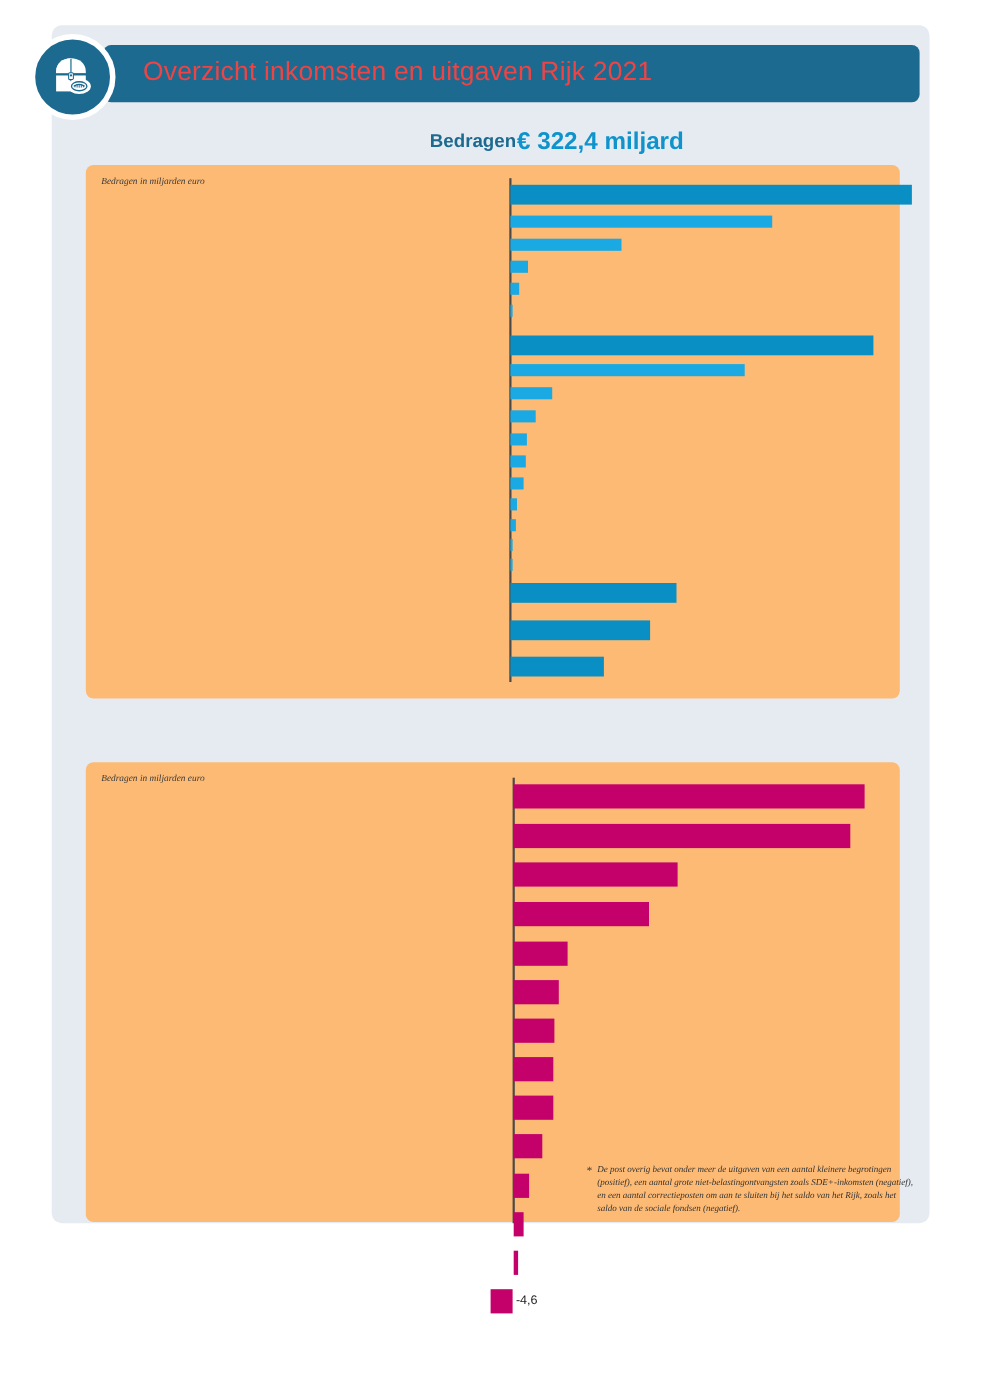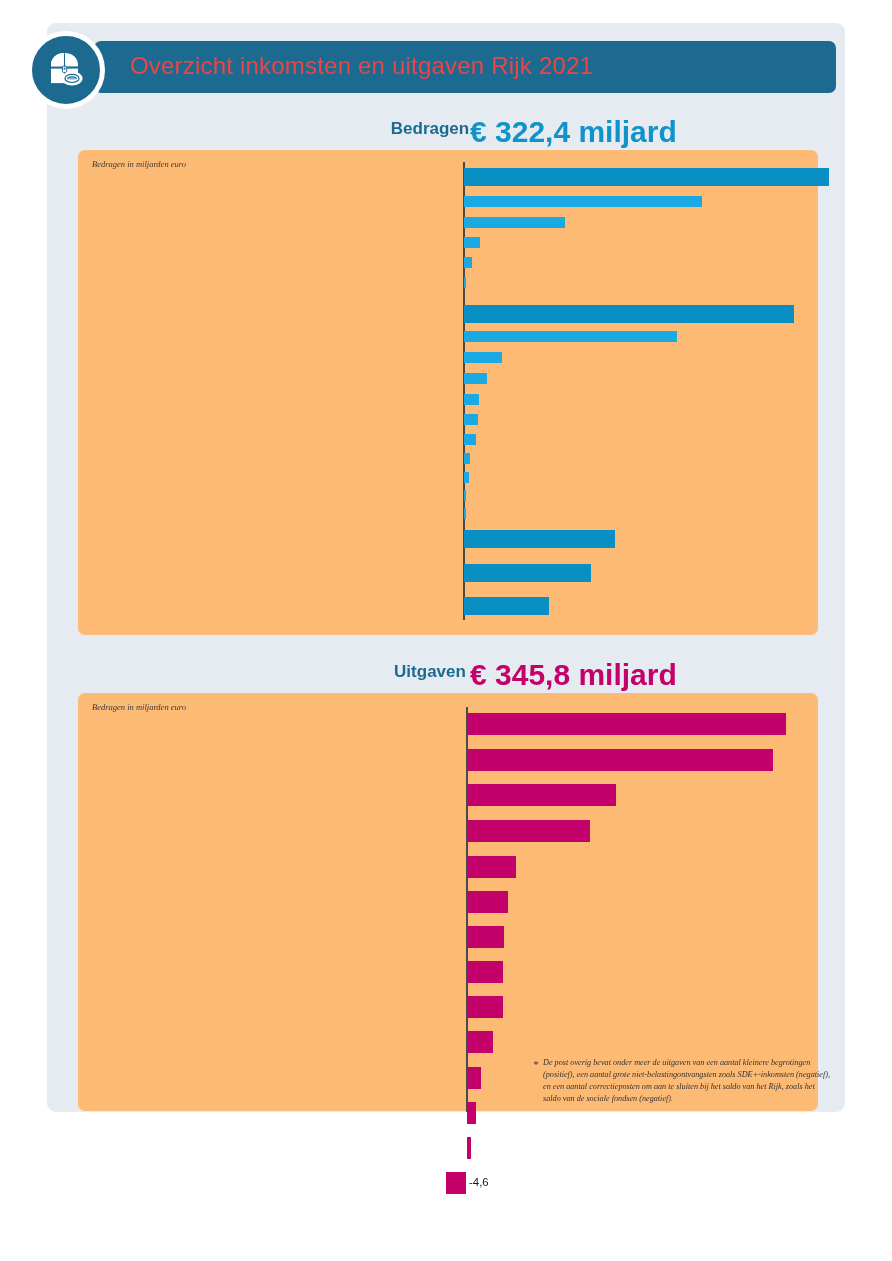--- a/index.html
+++ b/index.html
@@ -83,21 +83,21 @@
     width: 140px;
     text-align: center;
     font-size: 17px;
     font-weight: bold;
     color: #1d6a91;
     white-space: nowrap;
   }
   .section-head .sec-total {
     position: absolute;
     top: -4px;
-    font-size: 30px;
+    font-size: 22px;
     font-weight: bold;
     white-space: nowrap;
   }
 
   
   .chart-card {
     position: absolute;
     background: #fdba74;
     border-radius: 7px;
   }
@@ -214,24 +214,20 @@
         <div class="bar-rect" style="left: 386px; top: 303px; width: 5.90296px; height: 11px; background: rgb(26, 169, 226);"></div>
         <div class="bar-rect" style="left: 386px; top: 322px; width: 4.91914px; height: 11px; background: rgb(26, 169, 226);"></div>
         <div class="bar-rect" style="left: 386px; top: 340px; width: 2.2956px; height: 11px; background: rgb(26, 169, 226);"></div>
         <div class="bar-rect" style="left: 386px; top: 358px; width: 2px; height: 11px; background: rgb(26, 169, 226);"></div>
         <div class="bar-rect" style="left: 386px; top: 380px; width: 150.854px; height: 18px; background: rgb(10, 143, 196);"></div>
         <div class="bar-rect" style="left: 386px; top: 414px; width: 126.914px; height: 18px; background: rgb(10, 143, 196);"></div>
         <div class="bar-rect" style="left: 386px; top: 447px; width: 84.6092px; height: 18px; background: rgb(10, 143, 196);"></div>
       </div>
   </div>
 
-  <div class="section-head" id="expense-head" style="left: 360px; top: 662px; width: 460px;">
-    <div class="sec-title">Uitgaven</div>
-    <div class="sec-total" style="left: 110px; color: rgb(196, 0, 107);">€ 345,8 miljard</div>
-  </div>
 
   <div class="chart-card" id="expense-card" style="left: 78px; top: 693px; width: 740px; height: 418px;">
     <div class="card-note">Bedragen in miljarden euro</div>
     <div class="chart-plot" id="expense-plot">
       <div class="axis-line" id="expense-axis" style="left: 388px; top: 14px; height: 405px;"></div>
     <div class="bar-rect" style="left: 389px; top: 20px; width: 319px; height: 22px; background: rgb(196, 0, 107);"></div>
         <div class="bar-rect" style="left: 389px; top: 56px; width: 305.94px; height: 22px; background: rgb(196, 0, 107);"></div>
         <div class="bar-rect" style="left: 389px; top: 91px; width: 149.215px; height: 22px; background: rgb(196, 0, 107);"></div>
         <div class="bar-rect" style="left: 389px; top: 127px; width: 123.421px; height: 22px; background: rgb(196, 0, 107);"></div>
         <div class="bar-rect" style="left: 389px; top: 163px; width: 48.9765px; height: 22px; background: rgb(196, 0, 107);"></div>

